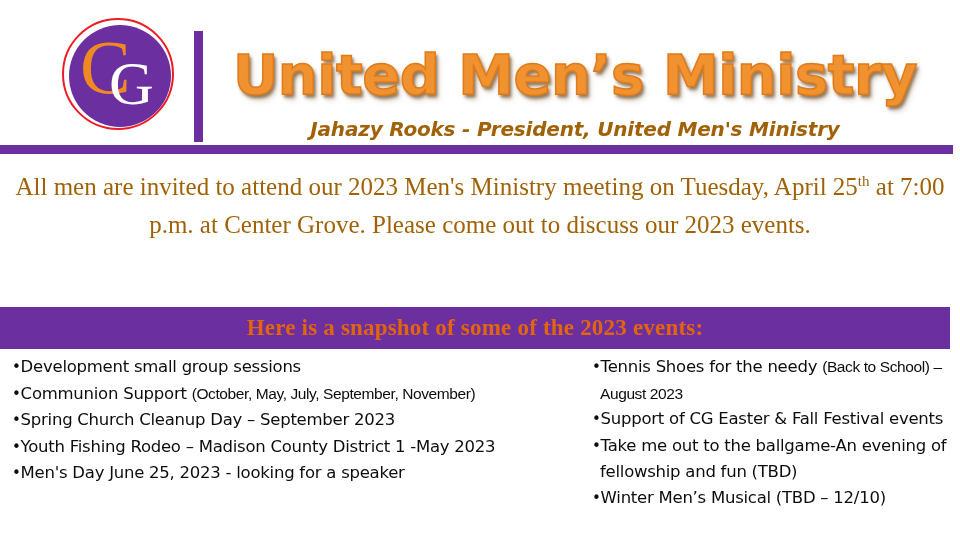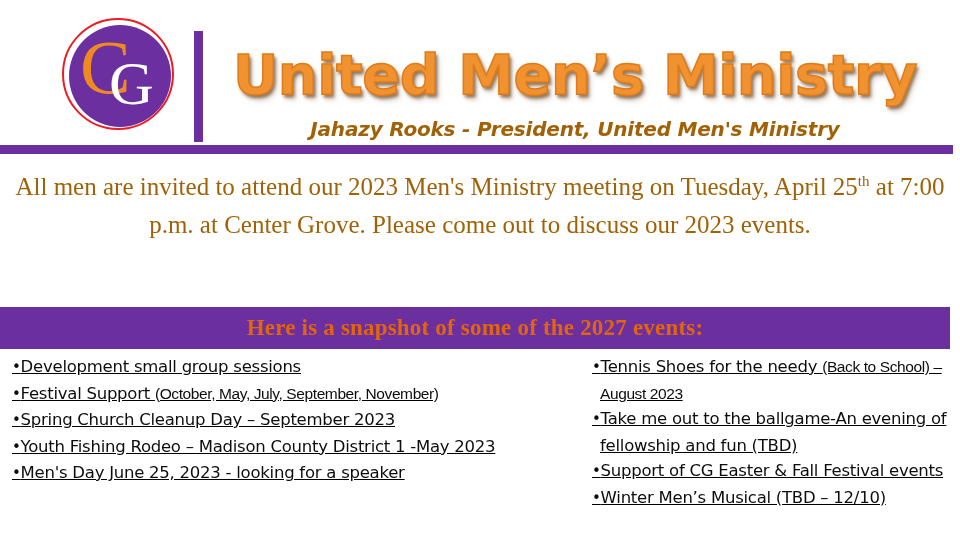--- a/index.html
+++ b/index.html
@@ -191,21 +191,20 @@
   #events {
     position: absolute;
     left: 0;
     top: 354px;
     width: 960px;
     height: 186px;
   }
   .col {
     position: absolute;
     top: 0;
-    text-decoration: underline;
   }
   #col-left  { left: 12px;  width: 570px; }
   #col-right { left: 592px; width: 360px; }
 
   .bullet-line {
     font-family: "DejaVu Sans", sans-serif;
     font-size: 16.5px;
     line-height: 25.5px;
     color: #0d0d0d;
     text-indent: -8px;
@@ -243,30 +242,30 @@
   <div id="subtitle">Jahazy Rooks - President, United Men's Ministry</div>
 
   <div id="header-rule"></div>
 </div>
 
 <div id="invite">
   <span>All men are invited to attend our 2023 Men's Ministry  meeting on Tuesday, April 25</span><sup>th</sup><span> at 7:00 p.m. at Center Grove. Please come out to discuss our 2023 events.</span><br>
 </div>
 
 <div id="events-banner">
-  <div id="events-banner-text">Here is a snapshot of some of the 2027 events:</div>
+  <div id="events-banner-text">Here is a snapshot of some of the 2023 events:</div>
 </div>
 
 <div id="events">
   <div class="col" id="col-left">
       <div class="bullet-line"><span class="dot">•</span><span>Development small group sessions</span></div>
-      <div class="bullet-line"><span class="dot">•</span><span>Festival Support </span><span class="tight">(October, May, July, September, November)</span></div>
+      <div class="bullet-line"><span class="dot">•</span><span>Communion Support </span><span class="tight">(October, May, July, September, November)</span></div>
       <div class="bullet-line"><span class="dot">•</span><span>Spring Church Cleanup Day – September 2023</span></div>
       <div class="bullet-line"><span class="dot">•</span><span>Youth Fishing Rodeo – Madison County District 1 -May 2023</span></div>
       <div class="bullet-line"><span class="dot">•</span><span>Men's Day June 25, 2023 - looking for a speaker</span></div>
     </div>
   <div class="col" id="col-right">
       <div class="bullet-line"><span class="dot">•</span><span>Tennis Shoes for the needy </span><span class="tight">(Back to School) – August 2023</span></div>
+      <div class="bullet-line"><span class="dot">•</span><span>Support of CG Easter &amp; Fall Festival events</span></div>
       <div class="bullet-line"><span class="dot">•</span><span>Take me out to the ballgame-An evening of fellowship and fun (TBD)</span></div>
-      <div class="bullet-line"><span class="dot">•</span><span>Support of CG Easter &amp; Fall Festival events</span></div>
       <div class="bullet-line"><span class="dot">•</span><span>Winter Men’s Musical (TBD – 12/10)</span></div>
     </div>
 </div>
 
 </body></html>

